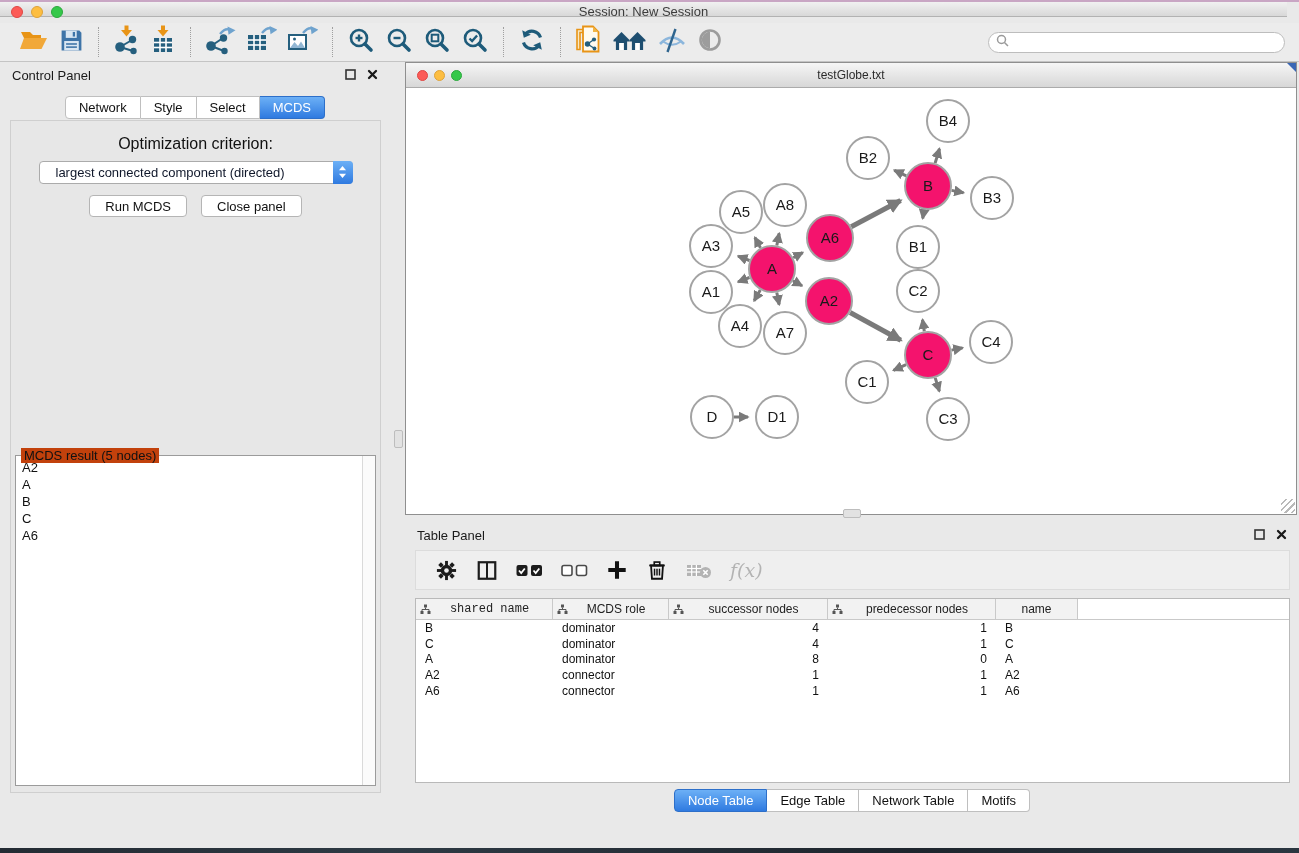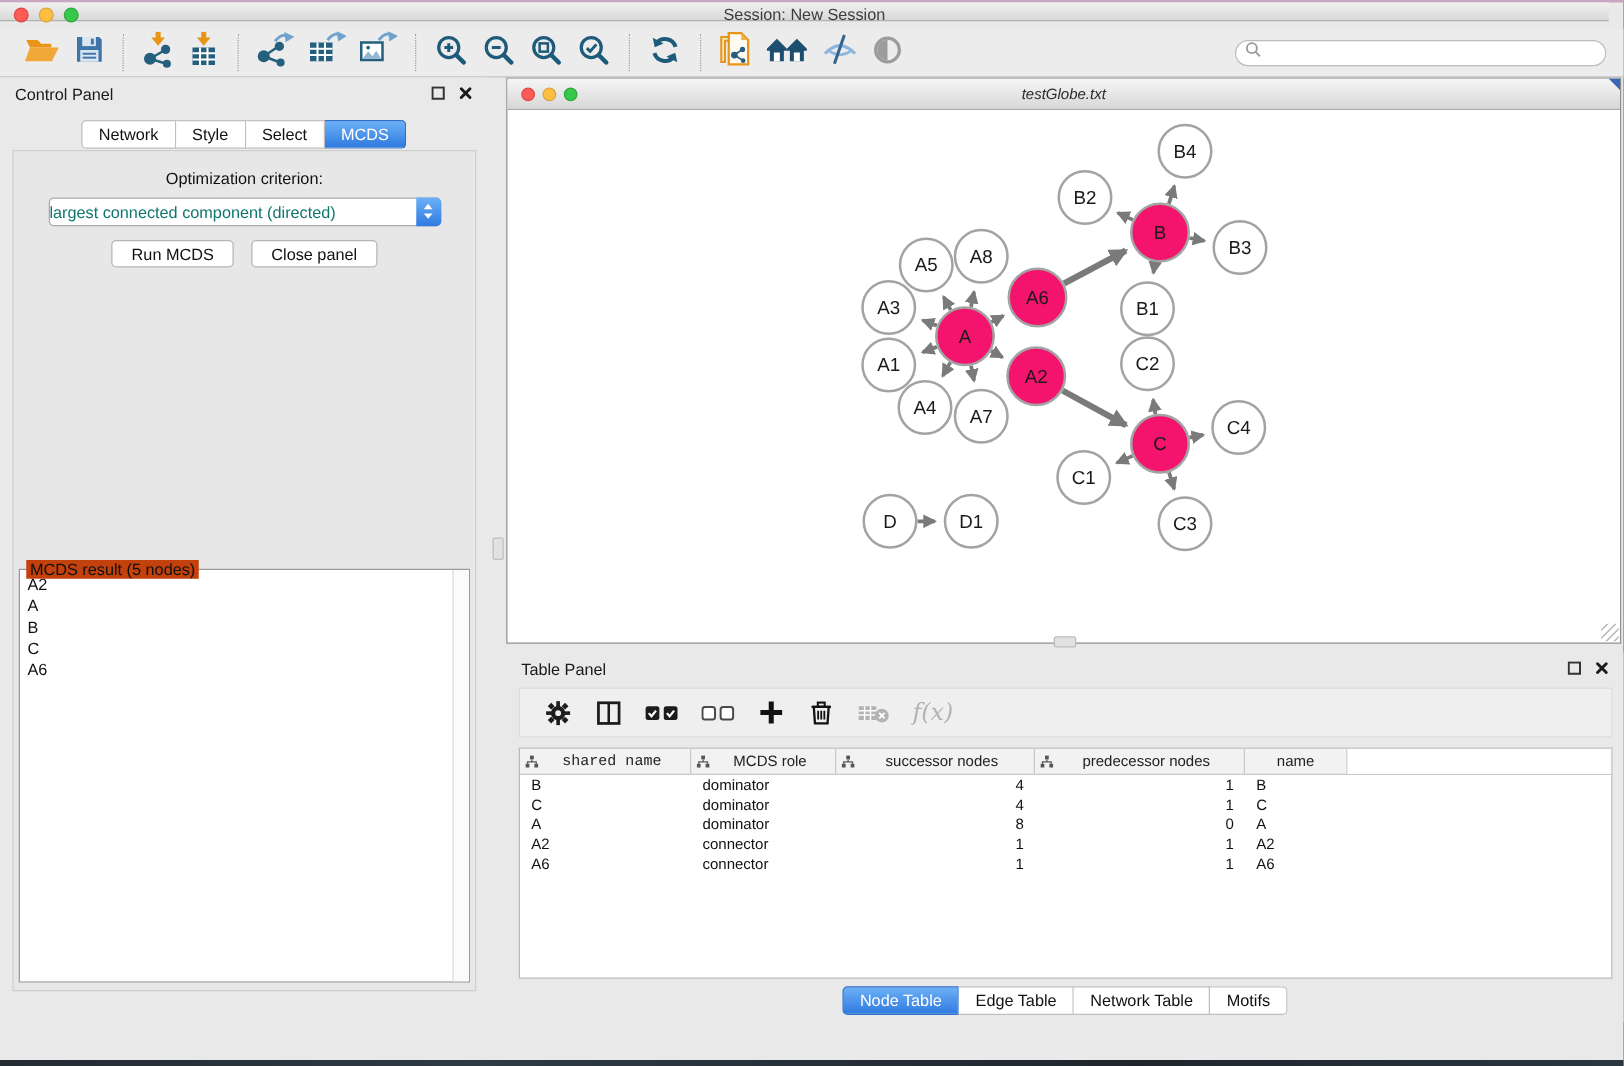--- a/index.html
+++ b/index.html
@@ -36,42 +36,42 @@
   .panel-header { height:26px; display:flex; align-items:center; padding:0 12px; font-size:13px; color:#1A1A1A; }
   .panel-header-icons { margin-left:auto; display:flex; gap:11px; align-items:center; }
   .cp-tabs { display:flex; justify-content:center; margin-top:8px; }
   .seg-tab { height:23px; line-height:21px; padding:0 13px; background:#FFF; border:1px solid #BFBFBF;
              border-left:none; font-size:13px; color:#111; cursor:default; }
   .seg-tab:first-child { border-left:1px solid #BFBFBF; border-radius:4px 0 0 4px; }
   .seg-tab:last-child { border-radius:0 4px 4px 0; }
   .seg-tab.active { background:linear-gradient(#6CB0F6,#2F7AE0); border-color:#2D6FC9; color:#fff; }
   .cp-content { position:absolute; left:10px; right:9px; top:58px; bottom:12px;
                 background:#E7E7E7; border:1px solid #CFCFCF; }
-  .opt-label { text-align:center; margin-top:14px; font-size:13px; color:#111; }
+  .opt-label { text-align:center; margin-top:14px; font-size:16px; color:#111; }
   .dropdown { position:relative; margin:8px auto 0; width:314px; height:23px; background:#fff;
               border:1px solid #ABABAB; border-radius:4px; display:flex; align-items:center; }
-  .dropdown .val { flex:1; padding-left:0; font-size:13px; color:#0f766e; white-space:nowrap; }
+  .dropdown .val { flex:1; padding-left:16px; font-size:13px; color:#0f172a; white-space:nowrap; }
   .dd-stepper { width:20px; height:23px; margin:-1px -1px 0 0; border-radius:0 4px 4px 0;
                 background:linear-gradient(#6CB0F6,#2F7AE0); display:flex; align-items:center; justify-content:center; }
   .cp-buttons { display:flex; justify-content:center; gap:14px; margin-top:11px; }
   .btn { height:22px; padding:0 15px; background:#FFF; border:1px solid #B5B5B5; border-radius:4px;
          font-size:13px; color:#111; font-family:inherit; }
   .result-box { position:absolute; left:4px; right:4px; top:334px; bottom:6px; border:1px solid #9B9B9B; }
   .result-legend { position:absolute; top:-8px; left:5px; background:#c2410c; padding:0 3px; font-size:13px; color:#111; }
   .result-inner { position:absolute; left:0; right:0; top:0; bottom:0; background:#fff; }
   .result-scroll { position:absolute; right:0; top:0; bottom:0; width:13px; background:#FBFBFB; border-left:1px solid #DADADA; }
   .result-list { margin:0; padding:3px 6px; list-style:none; }
   .result-list li { font-size:13px; line-height:17px; color:#111; }
 
   
   .network-window { position:absolute; left:405px; top:62px; width:892px; height:453px;
                     background:#fff; border:1px solid #8F8F8F; }
   .nw-titlebar { position:relative; height:25px; background:linear-gradient(#F6F6F6,#D7D7D7);
                  border-bottom:1px solid #ABABAB; }
-  .nw-title { position:absolute; left:0; right:0; text-align:center; line-height:24px; font-size:12px; color:#2B2B2B;font-style:italic; }
+  .nw-title { position:absolute; left:0; right:0; text-align:center; line-height:24px; font-size:12px; color:#2B2B2B; }
   .nw-traffic { position:absolute; top:7px; left:11px; display:flex; gap:6px; }
   .nw-light { width:11px; height:11px; border-radius:50%; }
   .nw-canvas { position:absolute; top:25px; left:0; right:0; bottom:0; overflow:hidden; }
   .nw-corner-nub { position:absolute; top:0; right:0; width:0; height:0;
                    border-top:9px solid #3A67B5; border-left:9px solid transparent; }
   .nw-resize { position:absolute; right:1px; bottom:1px; width:14px; height:14px;
                background:repeating-linear-gradient(135deg, transparent 0 3px, #B9B9B9 3px 4.5px); }
   .v-grip { position:absolute; left:394px; top:430px; width:9px; height:18px;
             background:#E2E2E2; border:1px solid #BDBDBD; border-radius:2px; }
   .h-grip { position:absolute; left:843px; top:509px; width:18px; height:9px;

